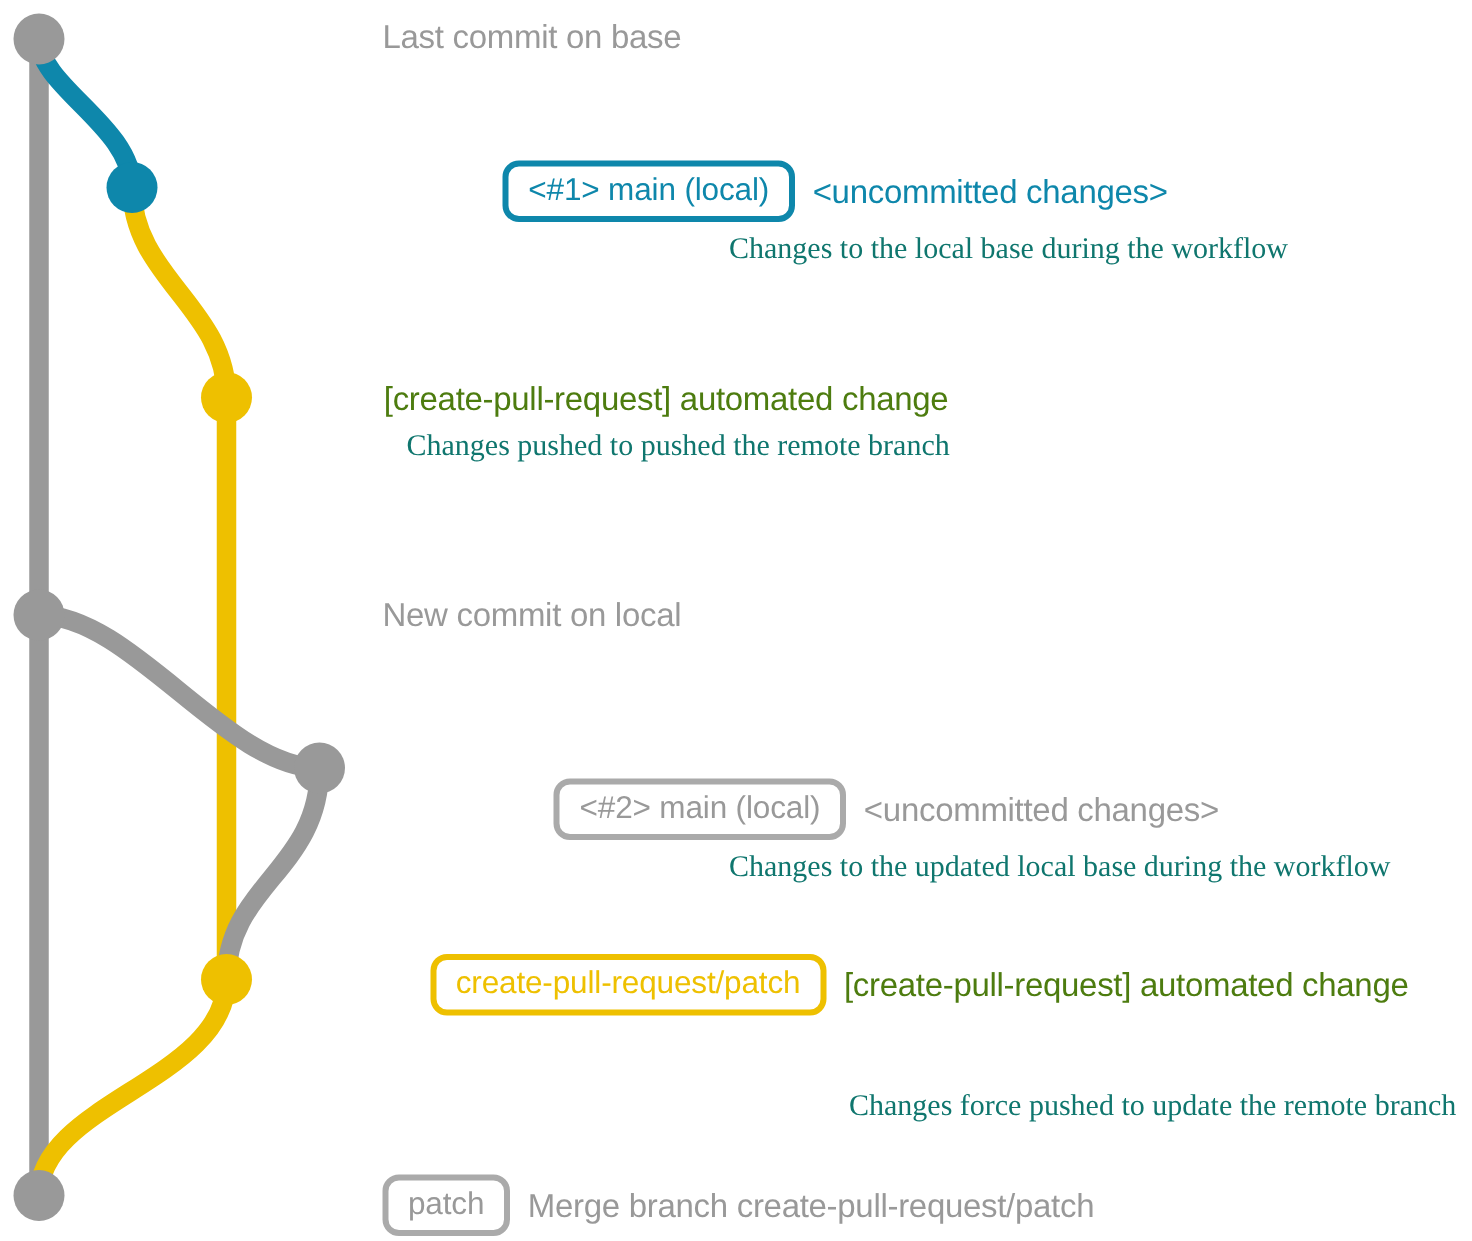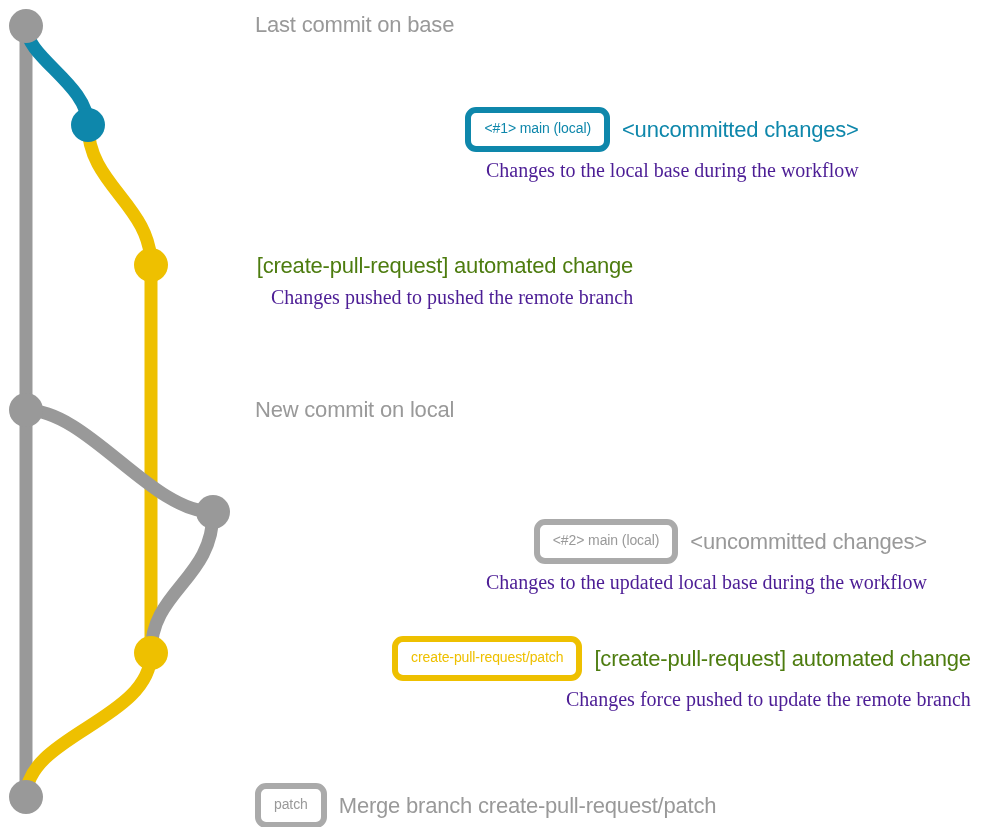--- a/index.html
+++ b/index.html
@@ -22,38 +22,38 @@
   #graph-svg {
     position: absolute;
     left: 0;
     top: 0;
     width: 981px;
     height: 827px;
   }
   .row {
     position: absolute;
     display: flex;
-    align-items: flex-end;
+    align-items: center;
     flex-direction: column;
   }
   .row-main {
     display: flex;
     flex-direction: row;
     align-items: center;
     gap: 12px;
   }
   .pill {
     display: inline-flex;
     align-items: center;
     justify-content: center;
     box-sizing: border-box;
     border-radius: 11px;
-    border: 6px solid #a3a3a3;
+    border: 4px solid #a3a3a3;
     padding: 3px 13px 5px 13px;
-    font-size: 14px;
+    font-size: 21px;
     line-height: 25px;
     color: #999999;
     background: transparent;
     white-space: nowrap;
     letter-spacing: -0.1px;
   }
   .pill.blue   { border-color:#0e87ab; color:#0e87ab; }
   .pill.yellow { border-color:#eec000; color:#eec000; }
   .pill.gray   { border-color:#aaaaaa; color:#999999; }
 
@@ -72,21 +72,21 @@
     line-height: 26px;
     color: #999999;
     white-space: nowrap;
     letter-spacing: -0.2px;
   }
 
   .desc {
     font-family: "Liberation Serif", serif;
     font-size: 20px;
     line-height: 24px;
-    color: #4c1d95;
+    color: #0f766e;
     white-space: nowrap;
     margin-top: 6px;
   }
 </style>
 </head>
 <body>
 
 <div id="canvas">
 
   <svg id="graph-svg" viewBox="0 0 981 827" xmlns="http://www.w3.org/2000/svg">
@@ -142,21 +142,21 @@
   </div>
 
   <div class="row" style="left:255px; top:495px;margin-top:24px;">
     <div class="row-main">
       <span class="pill gray">&lt;#2&gt; main (local)</span>
       <span class="subject gray">&lt;uncommitted changes&gt;</span>
     </div>
     <div class="desc" style="margin-left:231px;">Changes to the updated local base during the workflow</div>
   </div>
 
-  <div class="row" style="left:255px; top:636px;">
+  <div class="row" style="left:255px; top:636px;gap:42px;">
     <div class="row-main">
       <span class="pill yellow">create-pull-request/patch</span>
       <span class="subject yellow">[create-pull-request] automated change</span>
     </div>
     <div class="desc" style="margin-left:311px;">Changes force pushed to update the remote branch</div>
   </div>
 
   <div class="row" style="left:255px; top:783px;">
     <div class="row-main">
       <span class="pill gray">patch</span>

